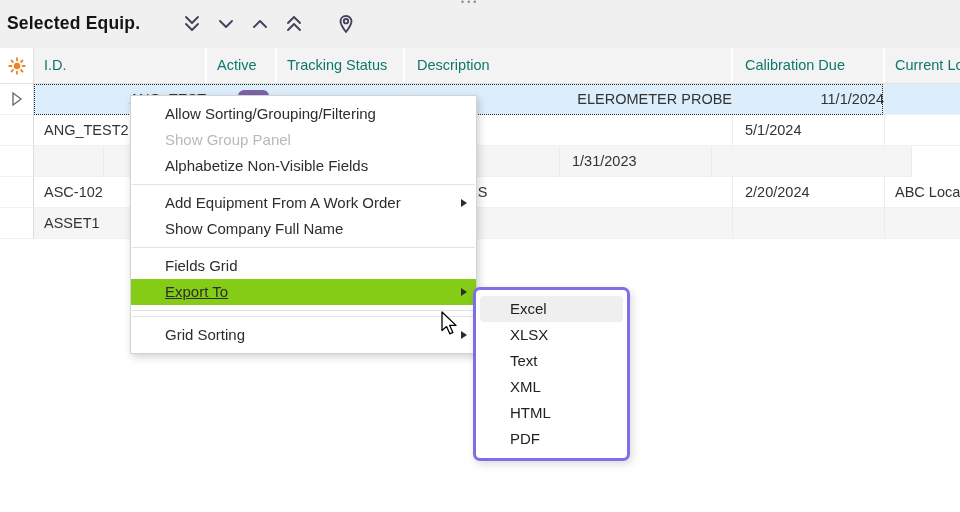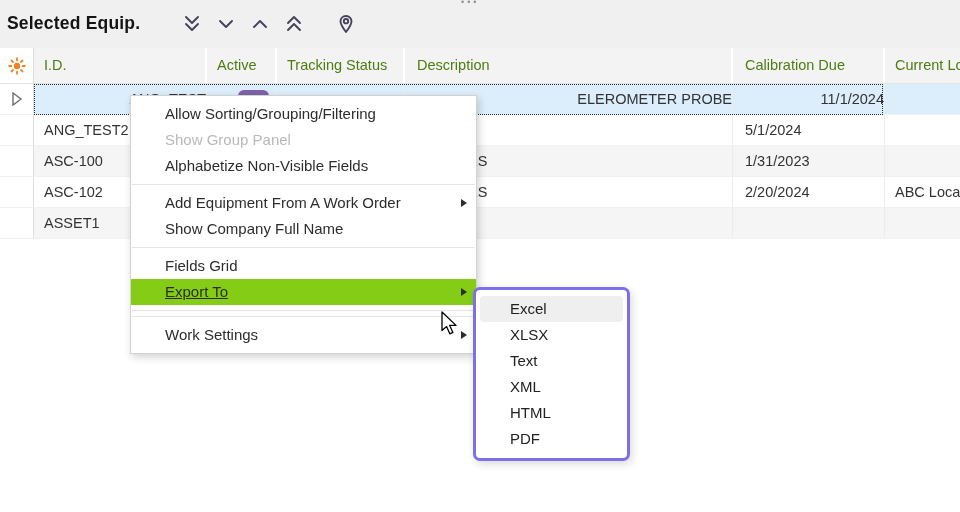--- a/index.html
+++ b/index.html
@@ -12,21 +12,21 @@
   .tool-icons{position:absolute;left:180px;top:12px;display:flex;gap:10px;align-items:center;}
   .ticon{width:24px;height:24px;display:flex;align-items:center;justify-content:center;cursor:pointer;background:transparent;border:none;padding:0;}
   .ticon svg{stroke:#45415c;fill:none;stroke-width:1.9;stroke-linecap:round;stroke-linejoin:round;}
   .gripper{position:absolute;left:461px;top:-3px;color:#8f8f8f;font-size:9px;letter-spacing:3px;}
 
   
   .grid{position:absolute;left:0;top:48px;width:960px;}
   .trow{display:flex;width:1000px;height:31px;box-sizing:border-box;}
   .ghead{height:36px;background:#fafafa;border-bottom:1px solid #e3e3e3;}
   .cell{box-sizing:border-box;flex:none;overflow:hidden;white-space:nowrap;font-size:14.5px;color:#333;line-height:30px;padding-left:10px;}
-  .hcell{background:#f3f3f3;color:#4d7c0f;line-height:35px;border-right:2px solid #ffffff;}
+  .hcell{background:#f3f3f3;color:#0f766e;line-height:35px;border-right:2px solid #ffffff;}
   .c-ind{width:34px;padding-left:0;background:#fff;border-right:1px solid #ddd;display:flex;align-items:center;justify-content:center;}
   .c-id{width:173px;}
   .c-active{width:70px;}
   .c-track{width:128px;}
   .c-desc{width:328px;padding-left:12px;}
   .c-cal{width:152px;padding-left:12px;}
   .c-loc{width:200px;}
   .brow .cell{border-right:1px solid #ececec;border-bottom:1px solid #f1f1f1;}
   .brow .c-ind{background:#fff;border-right:1px solid #ddd;}
   .row-sel .cell{background:#dceefb;text-align:right;}
@@ -145,21 +145,20 @@
       <div class="cell c-id">ANG_TEST2</div>
       <div class="cell c-active"></div>
       <div class="cell c-track"></div>
       <div class="cell c-desc"></div>
       <div class="cell c-cal">5/1/2024</div>
       <div class="cell c-loc"></div>
     </div>
 
     <div class="trow brow row-alt">
       <div class="cell c-ind"></div>
-      <div class="cell c-id">ASC-100</div>
       <div class="cell c-active"></div>
       <div class="cell c-track"></div>
       <div class="cell c-desc desc-off-short">KS</div>
       <div class="cell c-cal">1/31/2023</div>
       <div class="cell c-loc"></div>
     </div>
 
     <div class="trow brow">
       <div class="cell c-ind"></div>
       <div class="cell c-id">ASC-102</div>
@@ -190,21 +189,21 @@
     <div class="mi disabled"><span>Show Group Panel</span></div>
     <div class="mi"><span>Alphabetize Non-Visible Fields</span></div>
     <div class="msep"></div>
     <div class="mi"><span>Add Equipment From A Work Order</span><span class="sub-arrow"></span></div>
     <div class="mi"><span>Show Company Full Name</span></div>
     <div class="msep"></div>
     <div class="mi"><span>Fields Grid</span></div>
     <div class="mi hl"><span>Export To</span><span class="sub-arrow"></span></div>
     <div class="msep"></div>
     <div class="msep"></div>
-    <div class="mi"><span>Work Settings</span><span class="sub-arrow"></span></div>
+    <div class="mi"><span>Grid Sorting</span><span class="sub-arrow"></span></div>
   </div>
 
   <div class="submenu">
     <div class="smi hl">Excel</div>
     <div class="smi">XLSX</div>
     <div class="smi">Text</div>
     <div class="smi">XML</div>
     <div class="smi">HTML</div>
     <div class="smi">PDF</div>
   </div>

